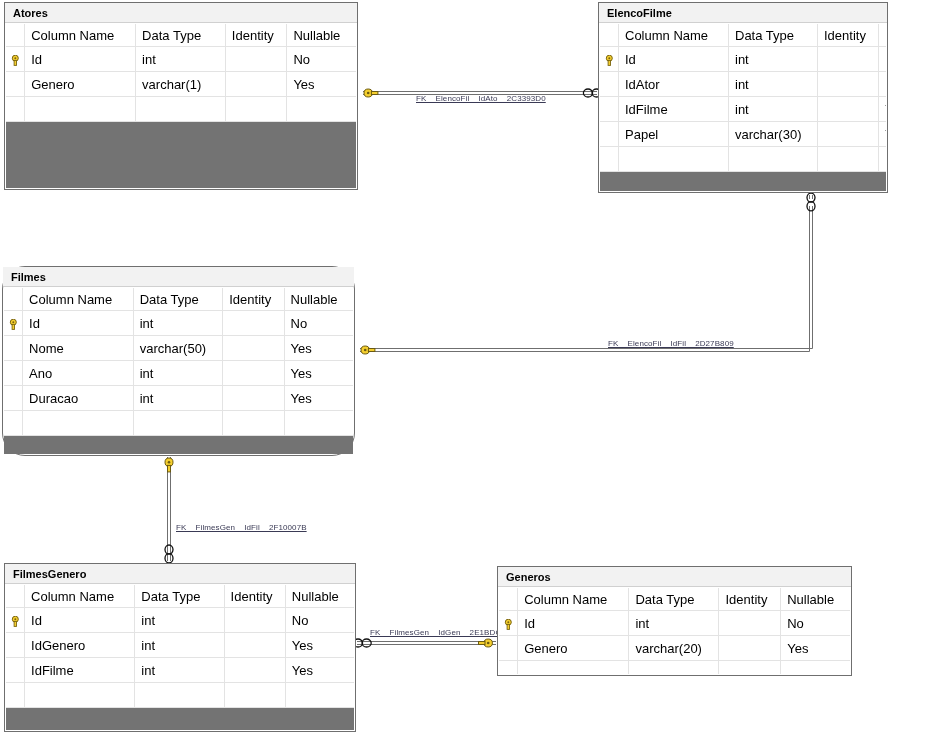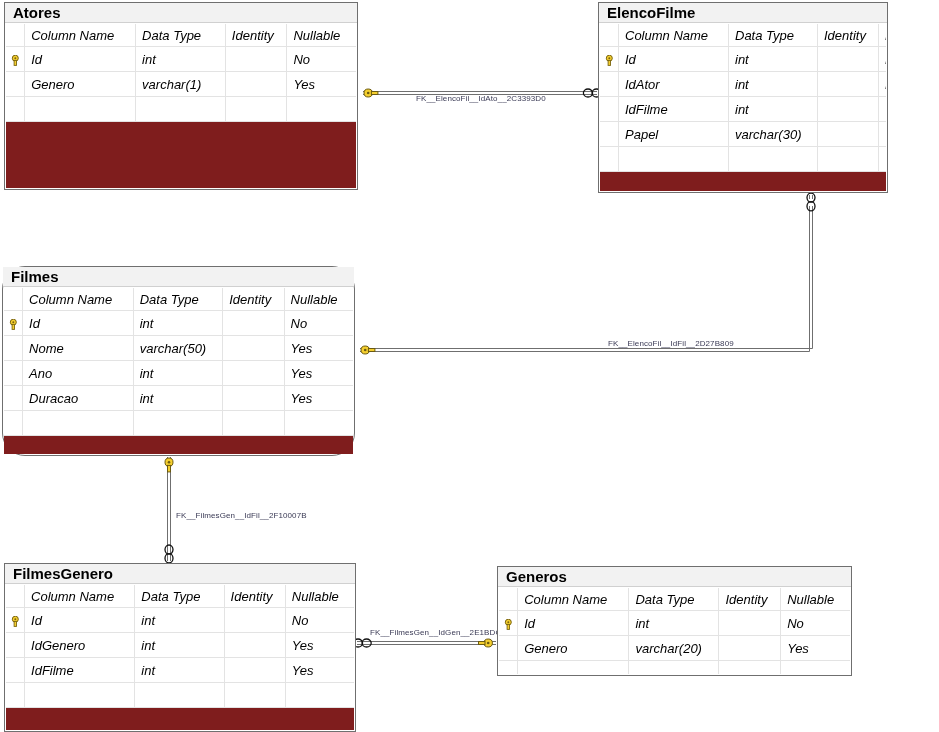--- a/index.html
+++ b/index.html
@@ -38,37 +38,38 @@
 
   .rel-label {
     position: absolute;
     z-index: 2;
     font-family: "Liberation Sans", sans-serif;
     font-size: 8px;
     line-height: 10px;
     color: #3a3a55;
     white-space: nowrap;
     letter-spacing: 0.1px;
+    text-decoration: underline;
   }
 
   
   .table-box {
     position: absolute;
     z-index: 3;
     background: #ffffff;
     border: 1px solid #6f6f6f;
     box-sizing: border-box;
     box-shadow: 0 0 0 1px rgba(255,255,255,0.0);
   }
   .table-title {
     height: 20px;
     line-height: 20px;
     padding-left: 8px;
     font-weight: bold;
-    font-size: 15px;
+    font-size: 11px;
     color: #000000;
     background: #f2f2f2;
     border-bottom: 1px solid #d0d0d0;
     box-sizing: border-box;
     overflow: hidden;
   }
   .grid {
     width: 100%;
     border-collapse: collapse;
     table-layout: fixed;
@@ -100,22 +101,21 @@
   .grid .c-null  { width: 62px; border-right: none; }
   .grid tr:last-child th, .grid tr:last-child td { }
 
   .grid-wrap {
     position: absolute;
     left: 1px;
     right: 1px;
     top: 21px;
     bottom: 1px;
     overflow: hidden;
-    background: #7f1d1d;
-    font-style: italic;
+    background: #737373;
   }
 
   
   .key-glyph {
     display: inline-block;
     width: 9px;
     height: 11px;
     position: relative;
     vertical-align: middle;
   }
@@ -180,21 +180,21 @@
     <g>
       <line x1="357" y1="641.5" x2="496" y2="641.5" stroke="#6f6f6f" stroke-width="1"></line>
       <line x1="357" y1="644.5" x2="496" y2="644.5" stroke="#6f6f6f" stroke-width="1"></line>
       <use href="#inf-h" x="363" y="643"></use>
       <use href="#key-h" x="484" y="643" transform="rotate(180 488.2 643)"></use>
     </g>
   </svg>
 
   <div class="rel-label" style="left:416px; top:94px;">FK__ElencoFil__IdAto__2C3393D0</div>
   <div class="rel-label" style="left:608px; top:339px;">FK__ElencoFil__IdFil__2D27B809</div>
-  <div class="rel-label" style="left:176px; top:511px;text-align:right;">FK__FilmesGen__IdFil__2F10007B</div>
+  <div class="rel-label" style="left:176px; top:523px;text-align:right;">FK__FilmesGen__IdFil__2F10007B</div>
   <div class="rel-label" style="left:370px; top:628px;">FK__FilmesGen__IdGen__2E1BDC42</div>
 
   <div class="table-box" id="tbl-atores" style="left:4px; top:2px; width:354px; height:188px;">
     <div class="table-title">Atores</div>
     <div class="grid-wrap">
         <table class="grid">
           <thead>
             <tr>
               <th class="c-key"></th>
               <th class="c-name">Column Name</th>

